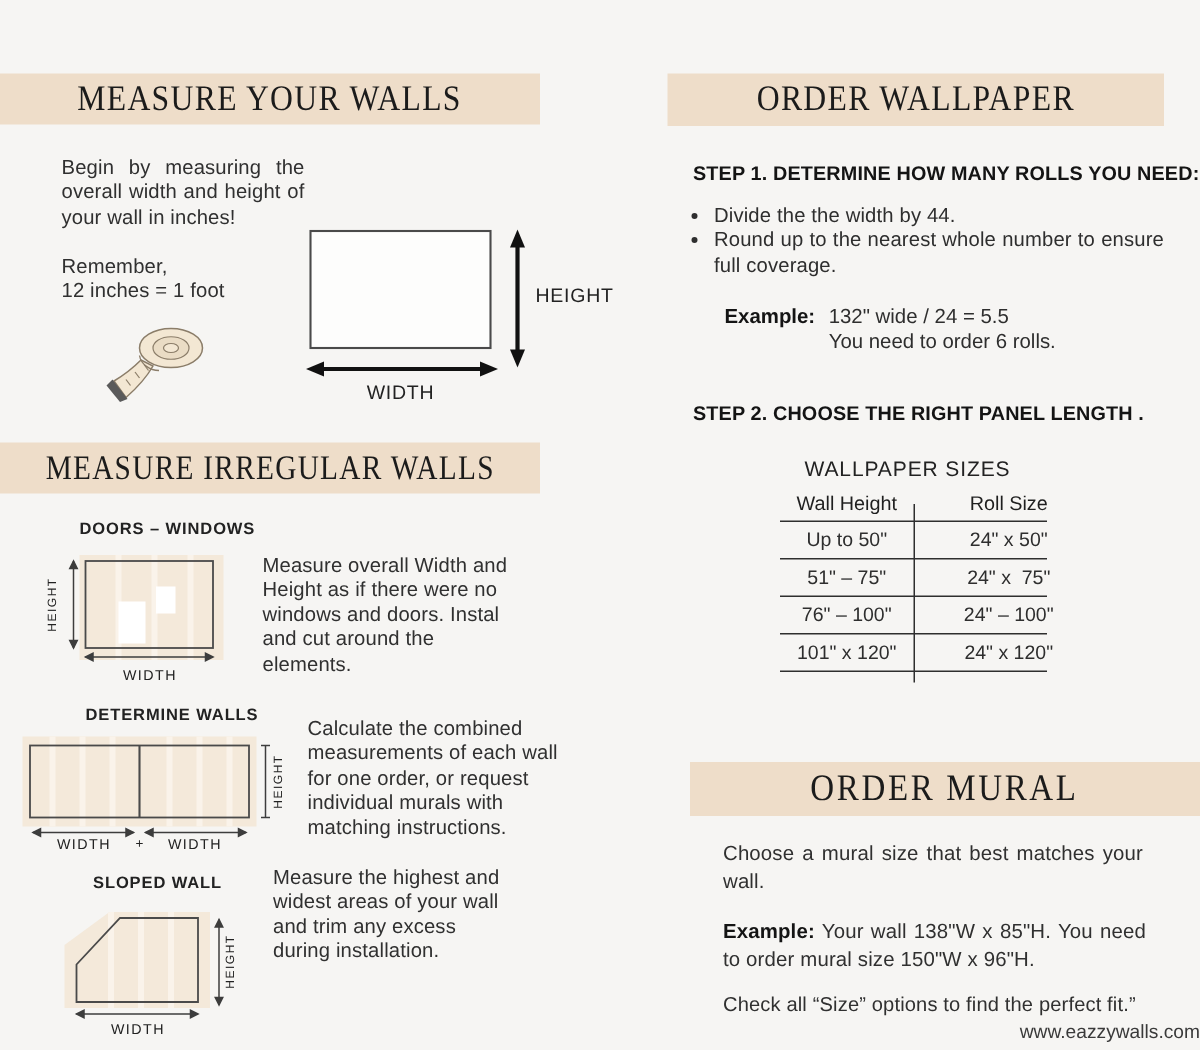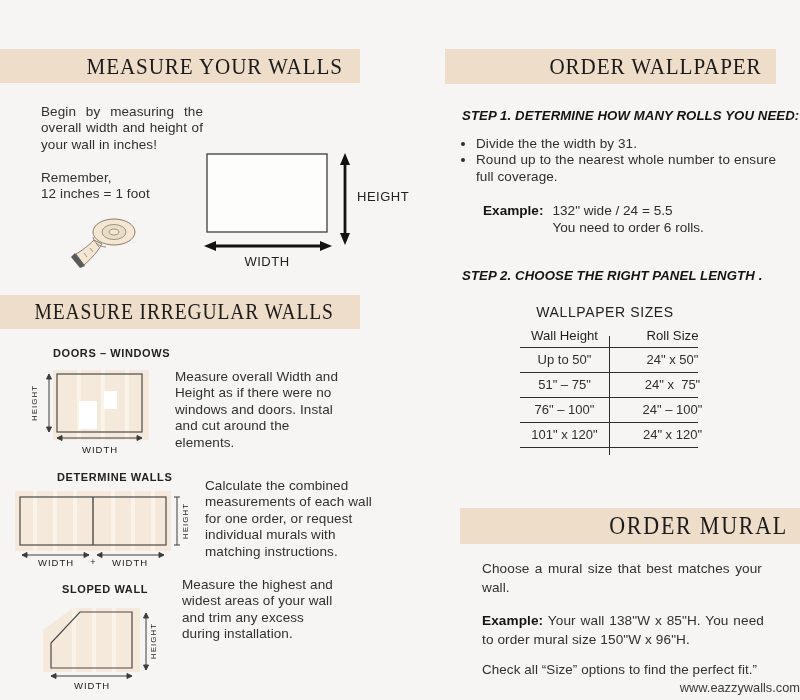--- a/index.html
+++ b/index.html
@@ -3,29 +3,29 @@
 <meta charset="utf-8">
 <style>
   html,body{margin:0;padding:0;}
   .page{
     position:relative;width:800px;height:700px;overflow:hidden;
     background:#f6f5f3;
     font-family:"Liberation Sans","DejaVu Sans",sans-serif;
     color:#2e2e2e;
   }
   .band{
-    position:absolute;background:#eeddc9;display:flex;align-items:center;justify-content:flex-end;
+    position:absolute;background:#eeddc9;display:flex;align-items:center;justify-content:center;
   }
   .band .title{
     font-family:"Liberation Serif","DejaVu Serif",serif;
     color:#1b1b1b;white-space:nowrap;transform:scaleX(0.88);
   }
   .para{position:absolute;line-height:16.4px;font-size:13.5px;letter-spacing:0.1px;color:#303030;}
   .justify{text-align:justify;}
-  .steph{position:absolute;font-weight:bold;font-size:13.2px;color:#141414;white-space:nowrap;letter-spacing:0.1px;font-style:italic;}
+  .steph{position:absolute;font-weight:bold;font-size:13.2px;color:#141414;white-space:nowrap;letter-spacing:0.1px;}
   .sublabel{position:absolute;font-weight:bold;font-size:11px;color:#222;letter-spacing:0.6px;white-space:nowrap;}
   ul.bullets{position:absolute;margin:0;padding-left:18px;}
   ul.bullets li{font-size:13.5px;line-height:16.4px;text-align:justify;letter-spacing:0.1px;}
   .example{position:absolute;display:flex;gap:9px;font-size:13.6px;line-height:17px;}
   .example b{color:#141414;}
   .wtable{position:absolute;left:520px;top:325px;width:178px;}
   .trow{display:grid;grid-template-columns:89px 89px;gap:19px;}
   .trow div{text-align:center;font-size:13px;white-space:pre;line-height:24px;}
   .trow.head div{line-height:22px;font-size:13.2px;color:#1f1f1f;}
   .trow.body{border-top:1.2px solid #2e2e2e;}
@@ -176,21 +176,21 @@
 
   <div class="para" style="left:182px;top:577px;width:162px;">Measure the highest and widest areas of your wall and trim any excess during installation.</div>
 
   <div class="band" style="left:445px;top:49px;width:331px;height:35px;">
     <span class="title" style="font-size:24px;letter-spacing:1px;">ORDER WALLPAPER</span>
   </div>
 
   <div class="steph" style="left:462px;top:108px;">STEP 1. DETERMINE HOW MANY ROLLS YOU NEED:</div>
 
   <ul class="bullets" style="left:458px;top:136px;width:300px;">
-    <li>Divide the the width by 31.</li>
+    <li>Divide the the width by 44.</li>
     <li>Round up to the nearest whole number to ensure full coverage.</li>
   </ul>
 
   <div class="example" style="left:483px;top:202px;">
     <b>Example:</b>
     <span>
       <span>132" wide / 24 = 5.5</span><br>
       <span>You need to order 6 rolls.</span>
     </span>
   </div>

